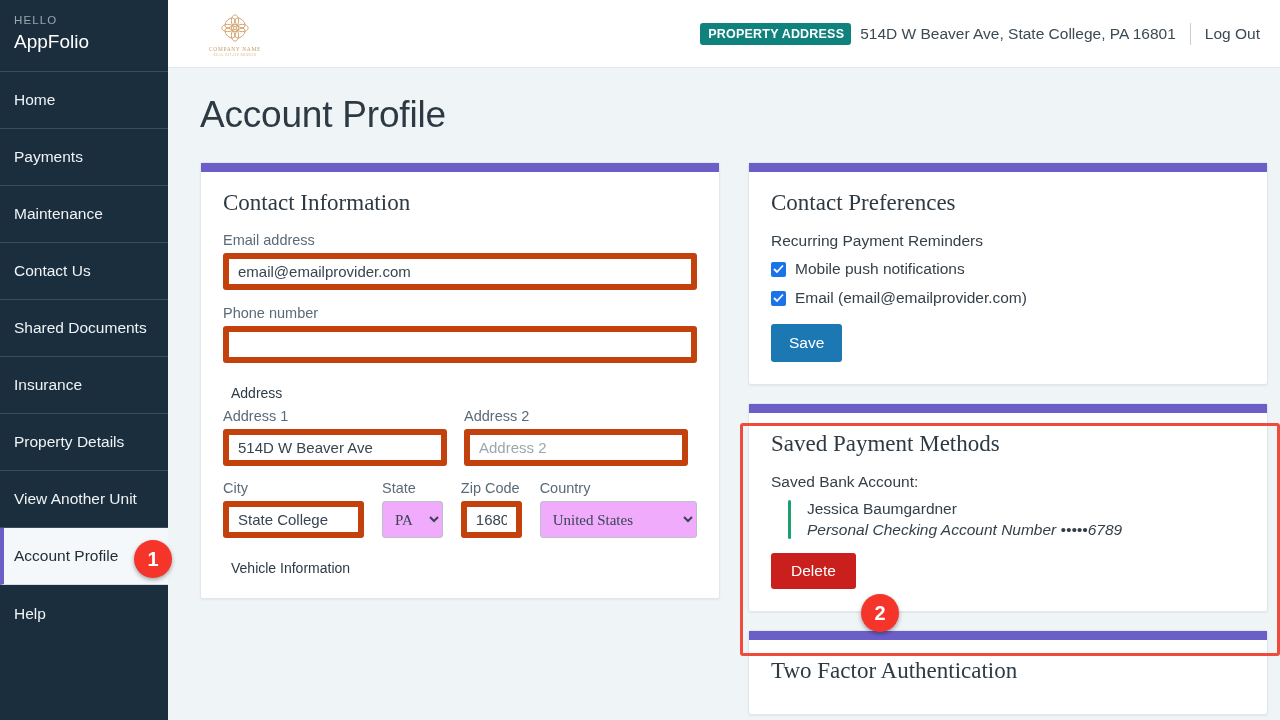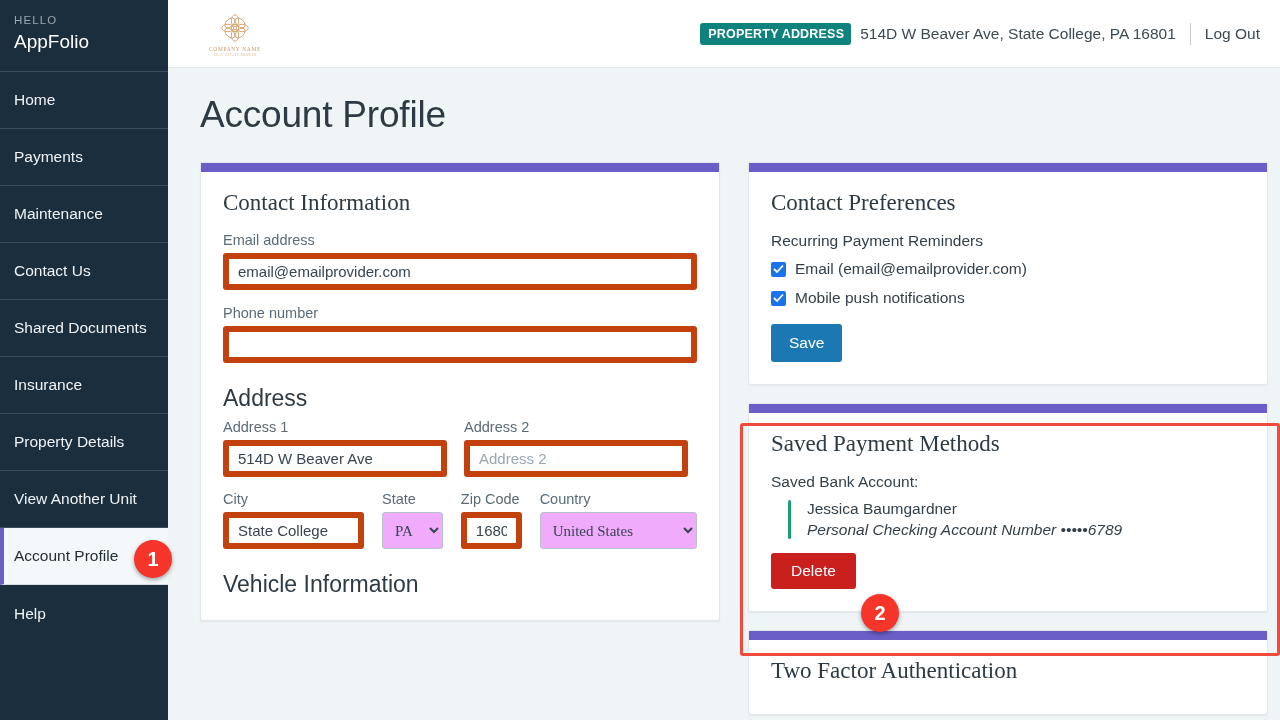--- a/index.html
+++ b/index.html
@@ -114,22 +114,22 @@
     width: 100%; height: 37px;
     border: 6px solid #c2410c; border-radius: 3px;
     font-family: "Liberation Sans", sans-serif;
     font-size: 15px; color: #384551;
     padding: 0 9px; background: #fff;
   }
   .text-input::placeholder { color: #9aa7b0; }
   .field { margin-bottom: 15px; }
 
   .section-head {
-    font-size: 23px; color: #2d3a43; font-weight: 400;
-    margin: 22px 0 7px 0;
+    font-size: 14px; color: #2d3a43; font-weight: 400;
+    margin: 22px 0 7px 8px;
   }
   .row2 { display: flex; gap: 17px; }
   .row2 > div { width: 224px; }
   .row-addr { display: flex; gap: 18px; align-items: flex-end; }
   .cell-city { width: 146px; }
   .cell-state { width: 63px; }
   .cell-zip { width: 63px; }
   .cell-country { width: 163px; }
   select.sel {
     width: 100%; height: 37px;
@@ -332,30 +332,30 @@
             <div class="card-body">
               <div class="card-title">Contact Preferences</div>
               <div class="pref-line">Recurring Payment Reminders</div>
 
               <div class="check-row">
                 <span class="cbox">
                   <svg width="11" height="10" viewBox="0 0 11 10">
                       <path d="M1 5 L4 8 L10 1.5" stroke="#fff" stroke-width="1.8" fill="none"></path>
                     </svg>
                 </span>
-                <span class="check-label">Email (email@emailprovider.com)</span>
+                <span class="check-label">Mobile push notifications</span>
               </div>
 
               <div class="check-row">
                 <span class="cbox">
                   <svg width="11" height="10" viewBox="0 0 11 10">
                       <path d="M1 5 L4 8 L10 1.5" stroke="#fff" stroke-width="1.8" fill="none"></path>
                     </svg>
                 </span>
-                <span class="check-label">Mobile push notifications</span>
+                <span class="check-label">Email (email@emailprovider.com)</span>
               </div>
 
               <button class="btn btn-save">Save</button>
             </div>
           </div>
 
           <div class="card">
             <div class="card-bar"></div>
             <div class="card-body">
               <div class="card-title">Saved Payment Methods</div>

